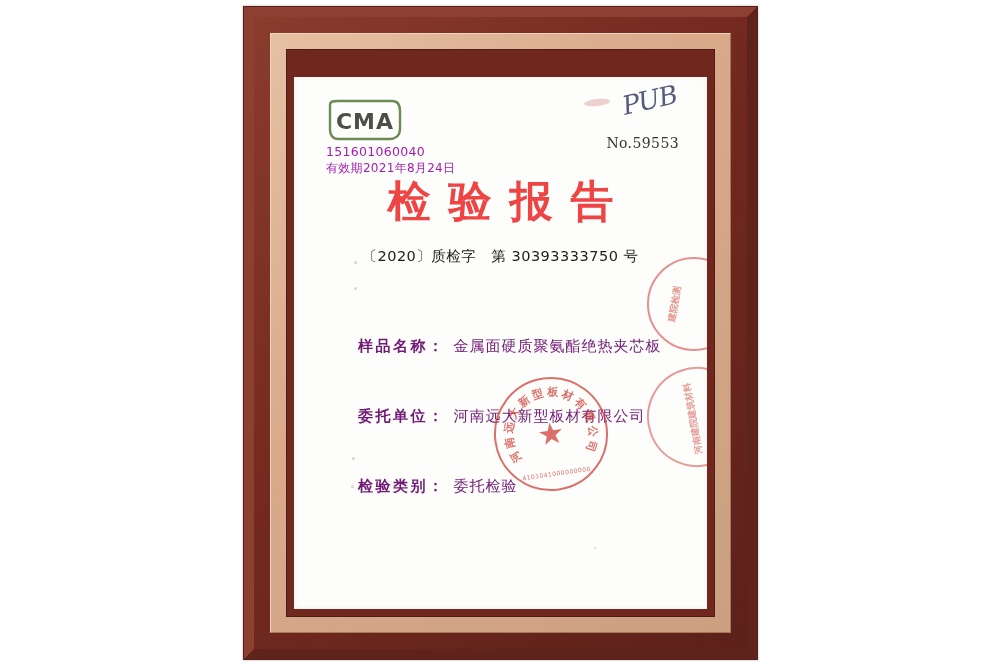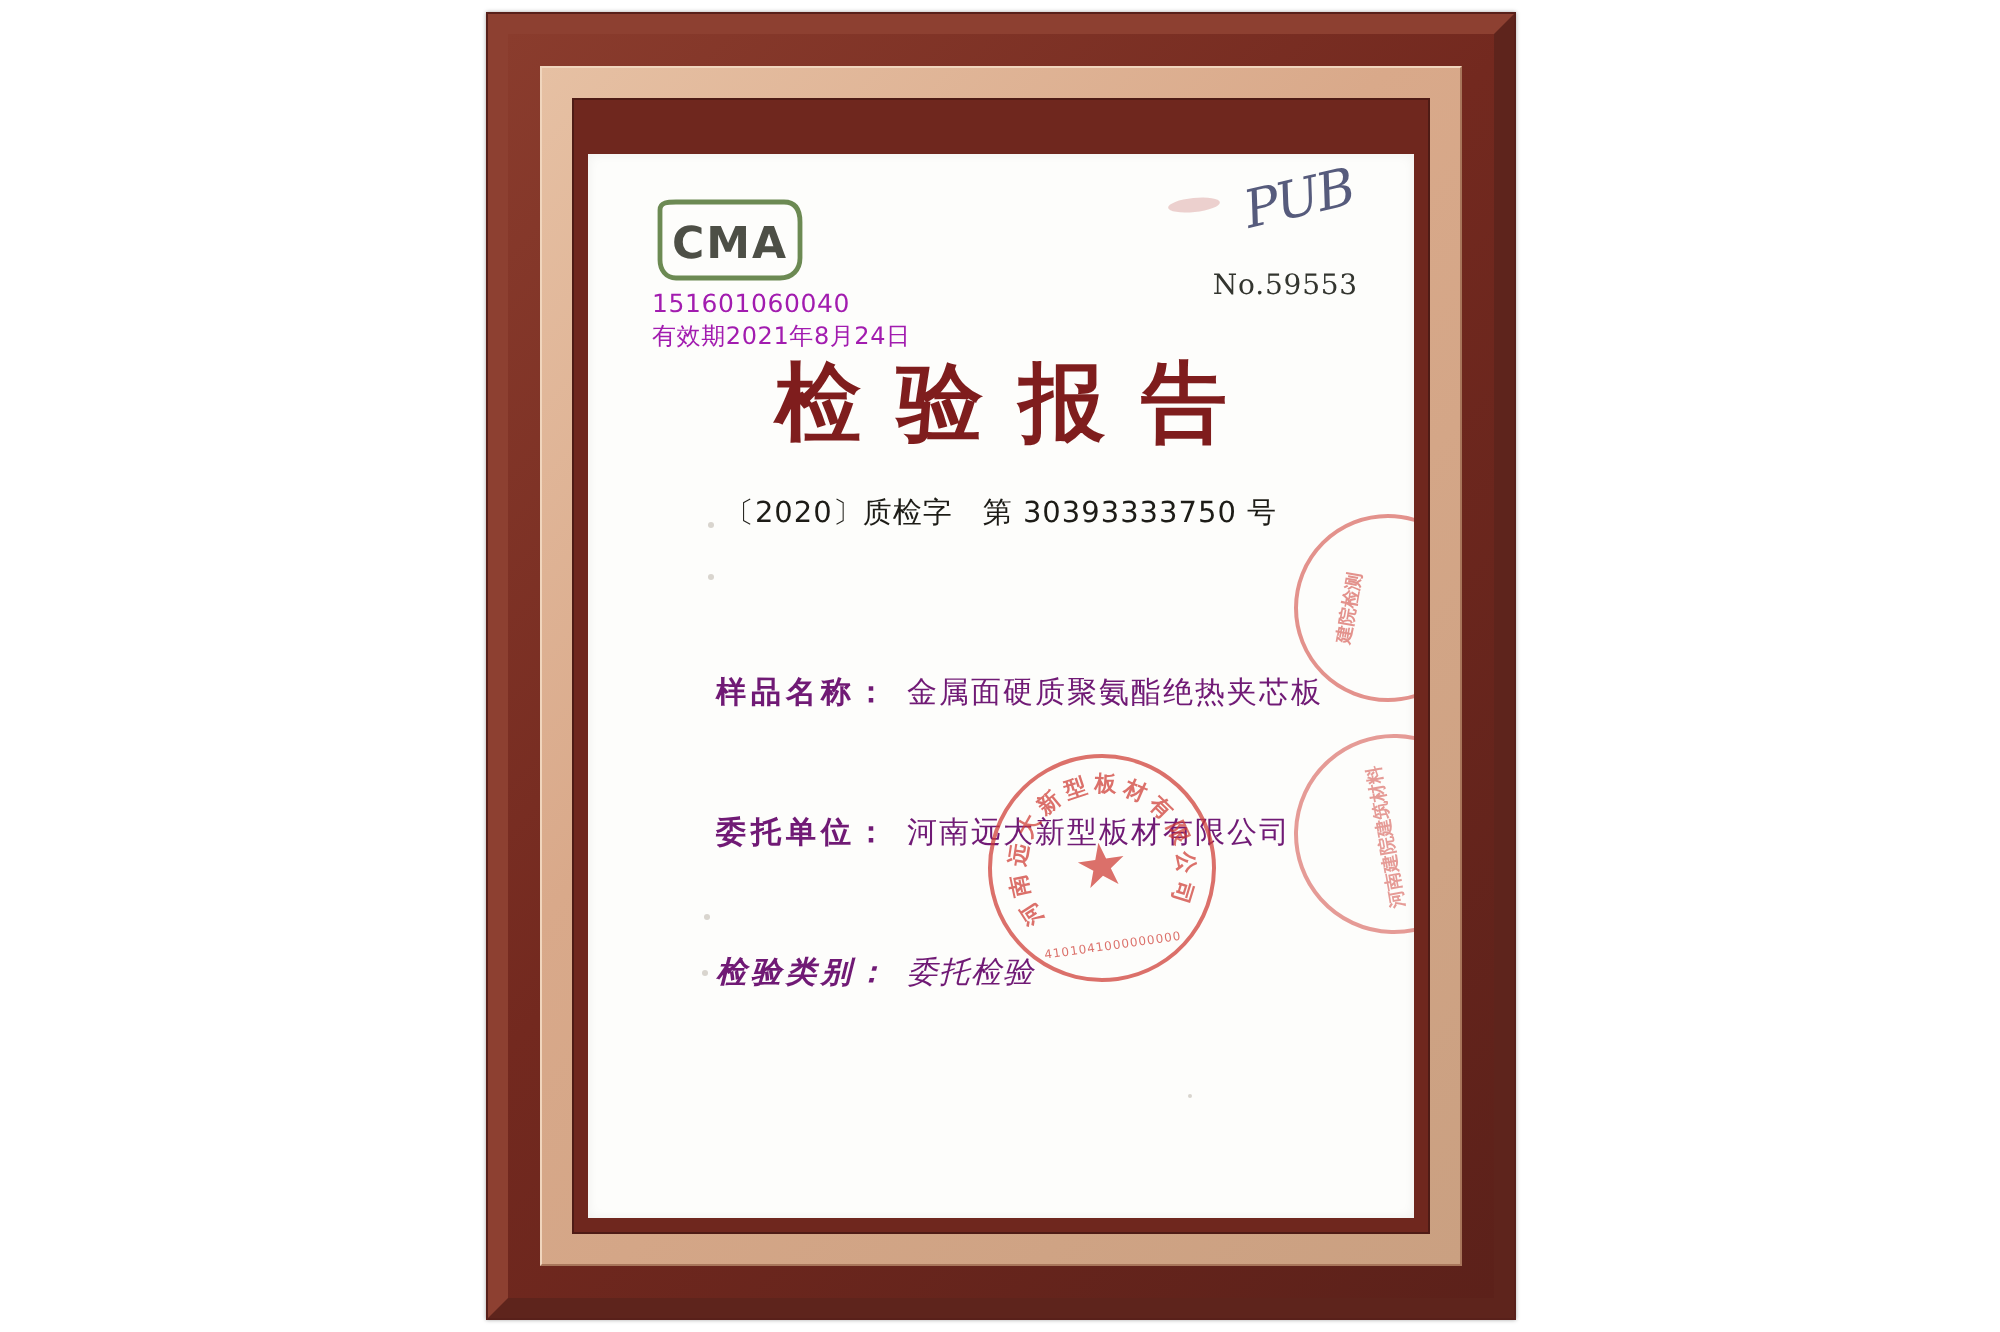--- a/index.html
+++ b/index.html
@@ -145,21 +145,21 @@
     position: absolute;
     left: 0;
     right: 0;
     top: 96px;
     text-align: center;
     font-family: Liberation Sans, sans-serif;
     font-size: 43px;
     font-weight: bold;
     letter-spacing: 18px;
     text-indent: 18px;
-    color: #7f1d1d;
+    color: #ef4444;
   }
 
   #subtitle {
     position: absolute;
     left: 0;
     right: 0;
     top: 170px;
     text-align: center;
     font-family: "DejaVu Sans", "Liberation Sans", sans-serif;
     font-size: 14.5px;
@@ -175,21 +175,21 @@
     font-family: "DejaVu Sans", "Liberation Sans", sans-serif;
     font-size: 15px;
     color: #701a75;
     letter-spacing: 0.5px;
     white-space: nowrap;
   }
   .field .label { font-weight: bold; letter-spacing: 2.5px; }
   .field .value { margin-left: 8px; letter-spacing: 1px; }
   #field-1 { top: 260px; }
   #field-2 { top: 330px; }
-  #field-3 { top: 400px; font-style: italic; }
+  #field-3 { top: 400px; }
 
   
   #issuer {
     position: absolute;
     left: 0;
     right: 0;
     top: 513px;
     text-align: center;
     font-family: "DejaVu Sans", "Liberation Sans", sans-serif;
     font-size: 19px;

